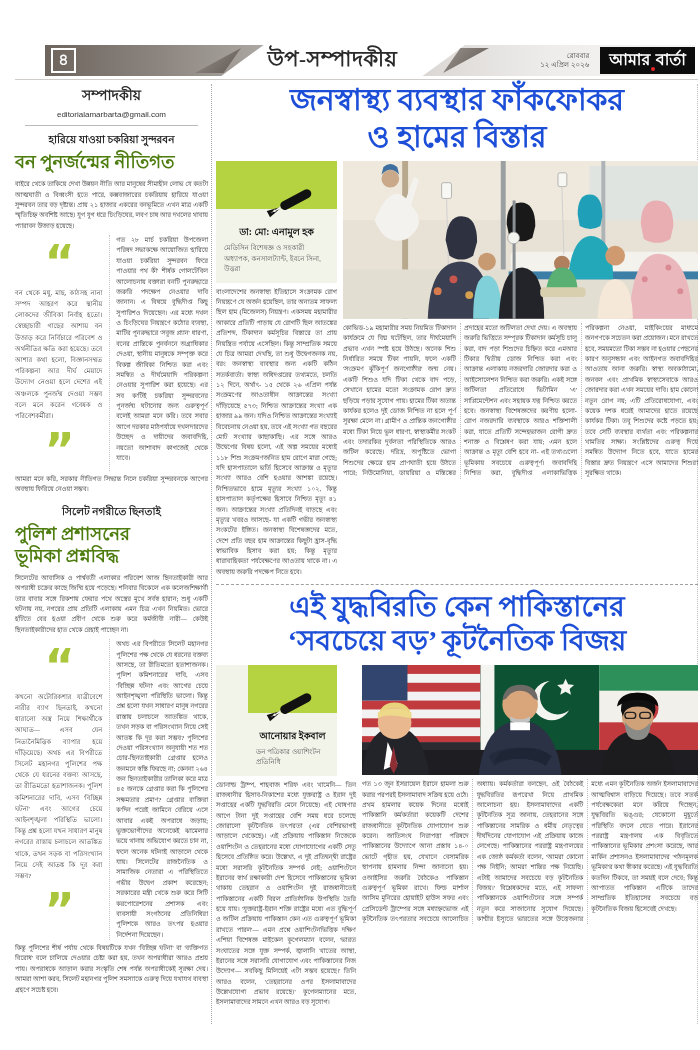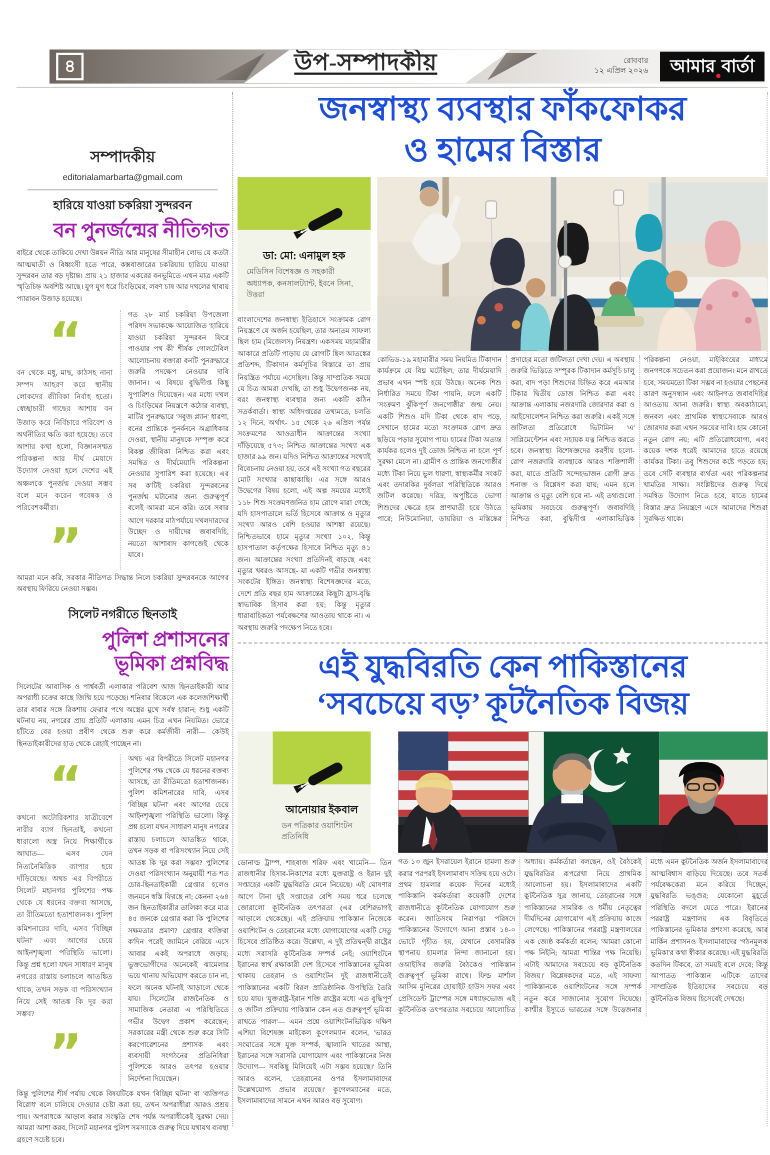--- a/index.html
+++ b/index.html
@@ -13,46 +13,46 @@
 
   
   .hdr { position:absolute; left:30px; top:45px; width:650px; height:31px;
     background:linear-gradient(to right,#6e645e 0%,#8d8680 18%,#b9b4b0 40%,#dcd9d6 60%,#efedec 78%,#f7f6f5 100%);
     display:flex; align-items:center; }
   .pageno { width:25px; height:25px; border:2px solid #ffffff; margin-left:6px;
     color:#ffffff; font-size:16px; font-weight:bold; display:flex; align-items:center; justify-content:center;
     font-family:"Liberation Sans",sans-serif; }
   .hdr-center { position:absolute; left:155px; top:0; width:265px; height:31px; background:#ffffff;
     clip-path:polygon(8% 100%, 24% 0, 100% 0, 84% 100%);
-    display:flex; align-items:flex-end; justify-content:center;text-decoration:underline; }
+    display:flex; align-items:center; justify-content:center; }
   .hdr-center span { font-size:21px; font-weight:bold; color:#2a2a2a; letter-spacing:.5px; }
   .wedge { position:absolute; top:3px; width:46px; height:25px; background:linear-gradient(135deg,#9a928c,#5f5751); }
   .wedge.l { left:150px; clip-path:polygon(0 100%, 100% 0, 62% 100%); }
   .wedge.r { left:398px; clip-path:polygon(0 100%, 38% 0, 100% 0); }
   .hdr-right { position:absolute; right:0; top:0; height:31px; display:flex; align-items:center; gap:11px; }
   .hdr-date { text-align:right; line-height:1.15; font-size:7px; color:#3a3a3a;
     font-family:"Liberation Sans",sans-serif; }
   .masthead { background:#0d0d0d; color:#ffffff; height:27px; padding:0 9px;
     display:flex; align-items:center; font-size:16px; font-weight:bold;
     font-family:"DejaVu Sans","Liberation Sans",sans-serif; position:relative; }
   .masthead .dot { position:absolute; left:54%; bottom:3px; width:4px; height:4px; border-radius:50%; background:#e8262a; }
   .hdr-rule { position:absolute; left:0; top:79px; width:683px; border-top:1px solid #cfccc9; }
 
   
-  .sidebar { position:absolute; left:0; top:84px; width:193px;margin-top:47px; }
+  .sidebar { position:absolute; left:0; top:84px; width:193px; }
   .mainarea { position:absolute; left:201px; top:82px; width:482px; }
   .v-divider { position:absolute; left:196px; top:84px; height:940px; border-left:1px dotted #a9a9a9; }
   .v-edge { position:absolute; left:682px; top:84px; height:940px; border-left:1px dotted #c2c2c2; }
 
   
   .ed-title { text-align:center; font-size:14px; font-weight:bold; color:#2b2b2b; }
   .ed-mail { text-align:center; font-size:8px; color:#333; font-family:"Liberation Sans",sans-serif; padding:2px 0 4px; }
   .ed-rule { border-top:1px solid #bbb; margin:2px 10px; }
   .kicker { text-align:center; font-size:10.5px; font-weight:bold; color:#222; margin-top:6px; }
-  .ed-headline { text-align:right; font-size:18px; line-height:1.18; font-weight:bold; color:#a21caf; margin:3px 0 6px; }
+  .ed-headline { text-align:left; font-size:18px; line-height:1.18; font-weight:bold; color:#4d7c0f; margin:3px 0 6px; }
   .kicker2 { text-align:center; font-size:10.5px; font-weight:bold; color:#222; margin-top:10px; }
   .tiny { font-size:6.4px; line-height:1.62; text-align:justify; color:#2e2e2e; }
   .split { display:flex; gap:7px; margin-top:4px; }
   .split .qcol { width:47%; }
   .split .tcol { width:53%; border-left:1px dotted #c4c4c4; padding-left:6px; }
   .bigquote { font-family:"DejaVu Sans",sans-serif; font-weight:bold; color:#aac63d;
     font-size:46px; line-height:.6; letter-spacing:-2px; }
   .bigquote.open { text-align:center; padding:14px 0 10px; }
   .bigquote.close { text-align:center; padding:16px 0 6px; }
   .qtext { font-size:6.6px; line-height:1.7; text-align:justify; color:#3a3a3a; }

